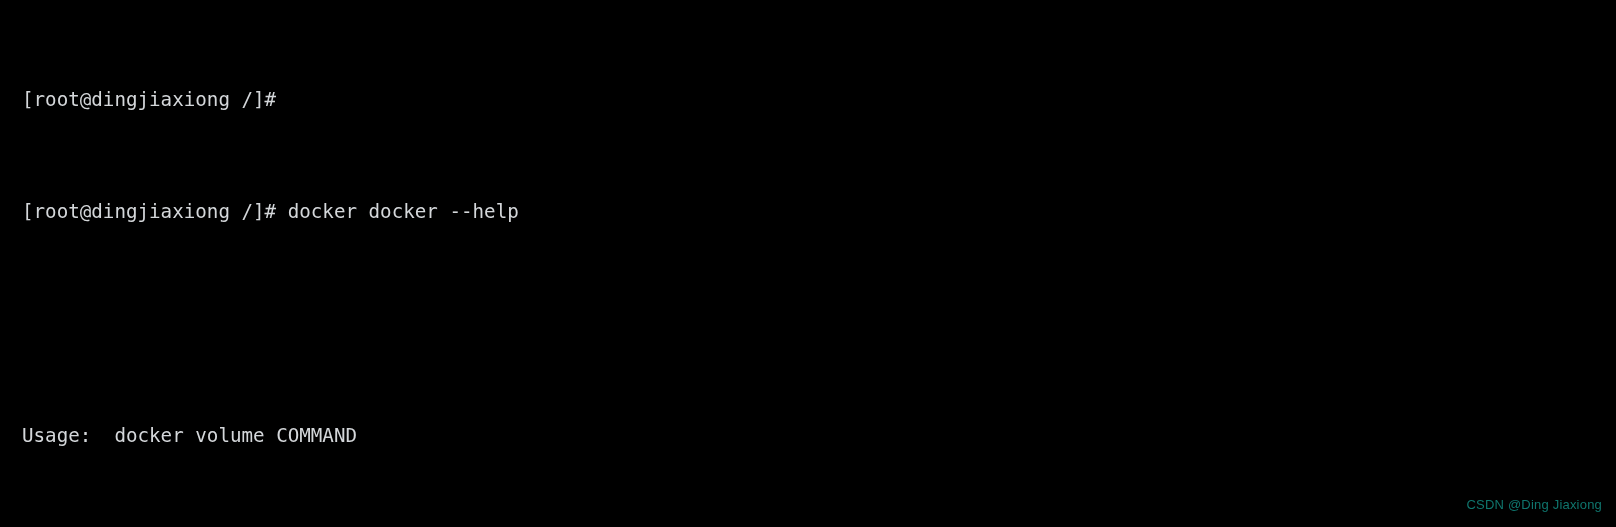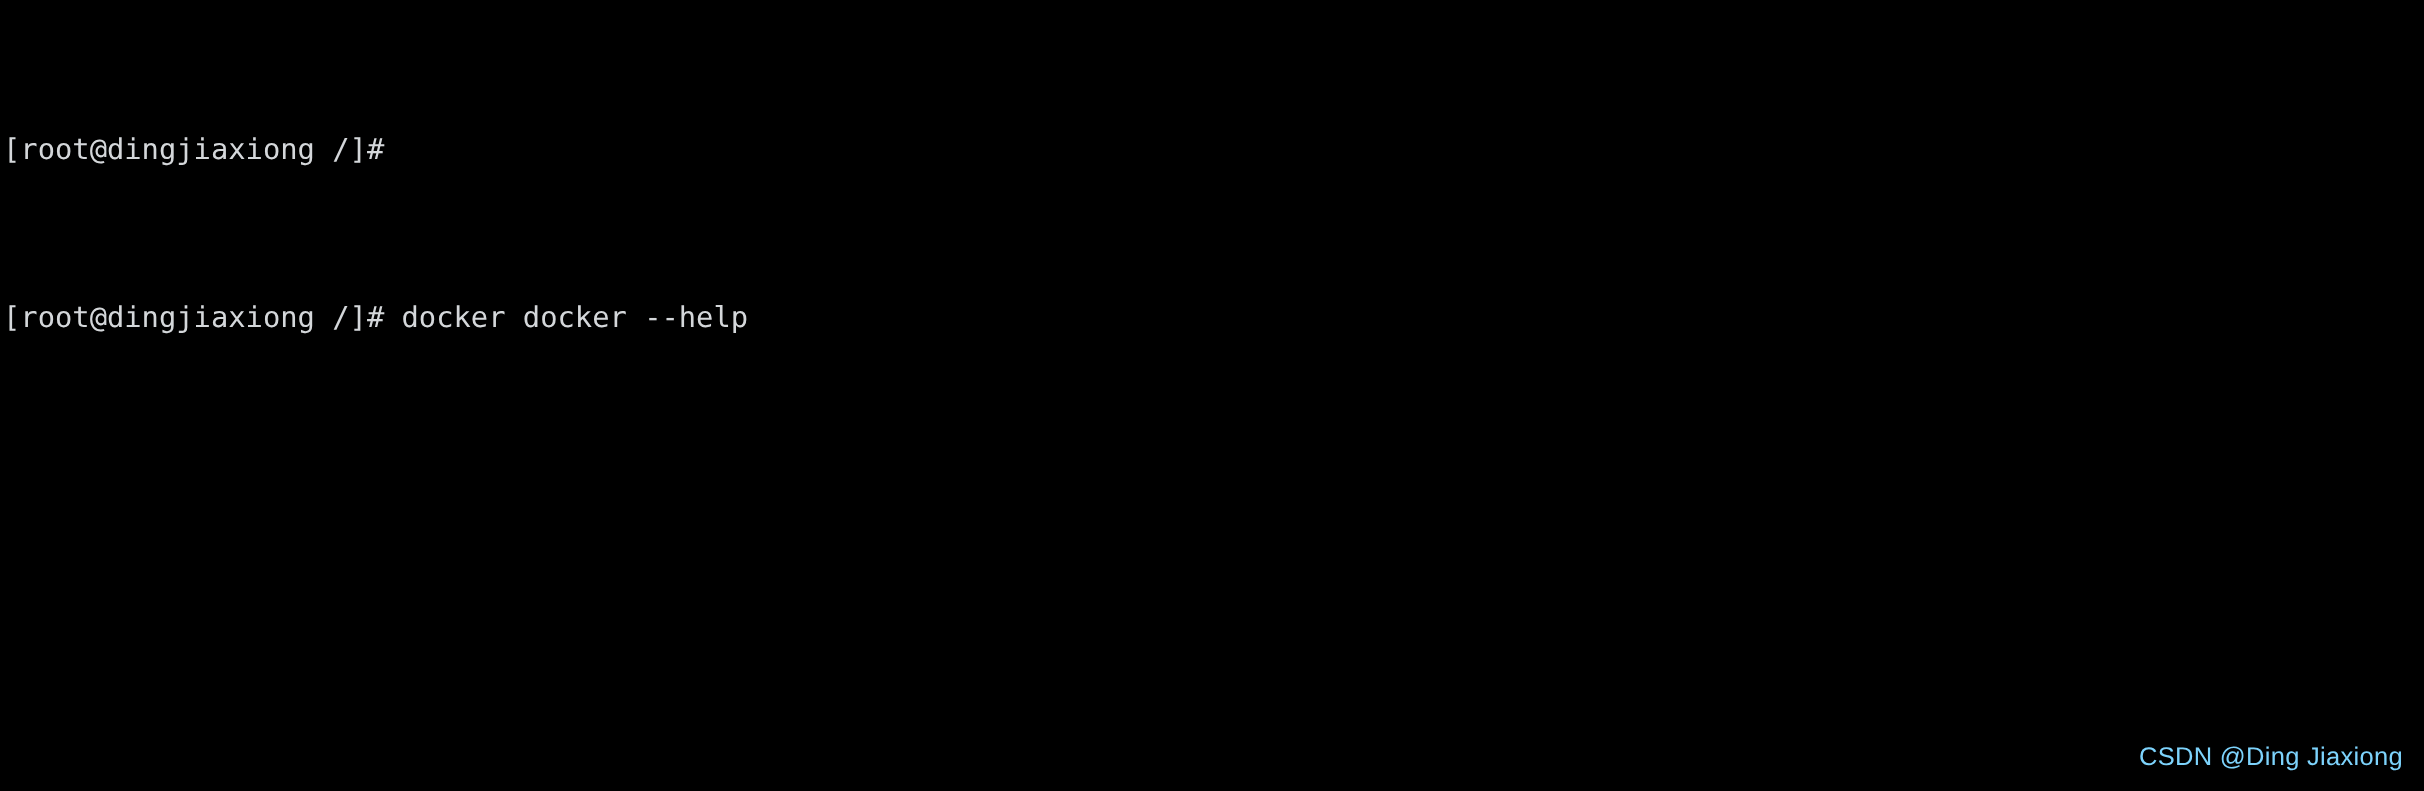--- a/index.html
+++ b/index.html
@@ -36,50 +36,52 @@
     letter-spacing: 0px;
   }
 
   .line {
     height: 28px;
     white-space: pre;
     color: #d4d7da;
     font-family: "DejaVu Sans Mono", "Liberation Mono", monospace;
     font-size: 19.2px;
     line-height: 28px;
+    margin-left: 20px;
   }
 
   .line.blank {
     color: transparent;
   }
 
   .watermark {
     position: absolute;
     right: 14px;
     bottom: 12px;
-    color: #7dd3fc;
+    color: #0f766e;
     font-family: "Liberation Sans", sans-serif;
-    font-size: 17px;
+    font-size: 13px;
     line-height: 20px;
     letter-spacing: 0.2px;
     white-space: pre;
   }
 </style>
 </head>
 <body>
 
 <div id="terminal">
   <div class="screen">
 
     <div class="line">[root@dingjiaxiong /]#</div>
 
     <div class="line">[root@dingjiaxiong /]# docker docker --help</div>
 
     <div class="line blank"></div>
 
+    <div class="line">Usage:  docker volume COMMAND</div>
 
     
 
     
 
     
 
     
 
     

